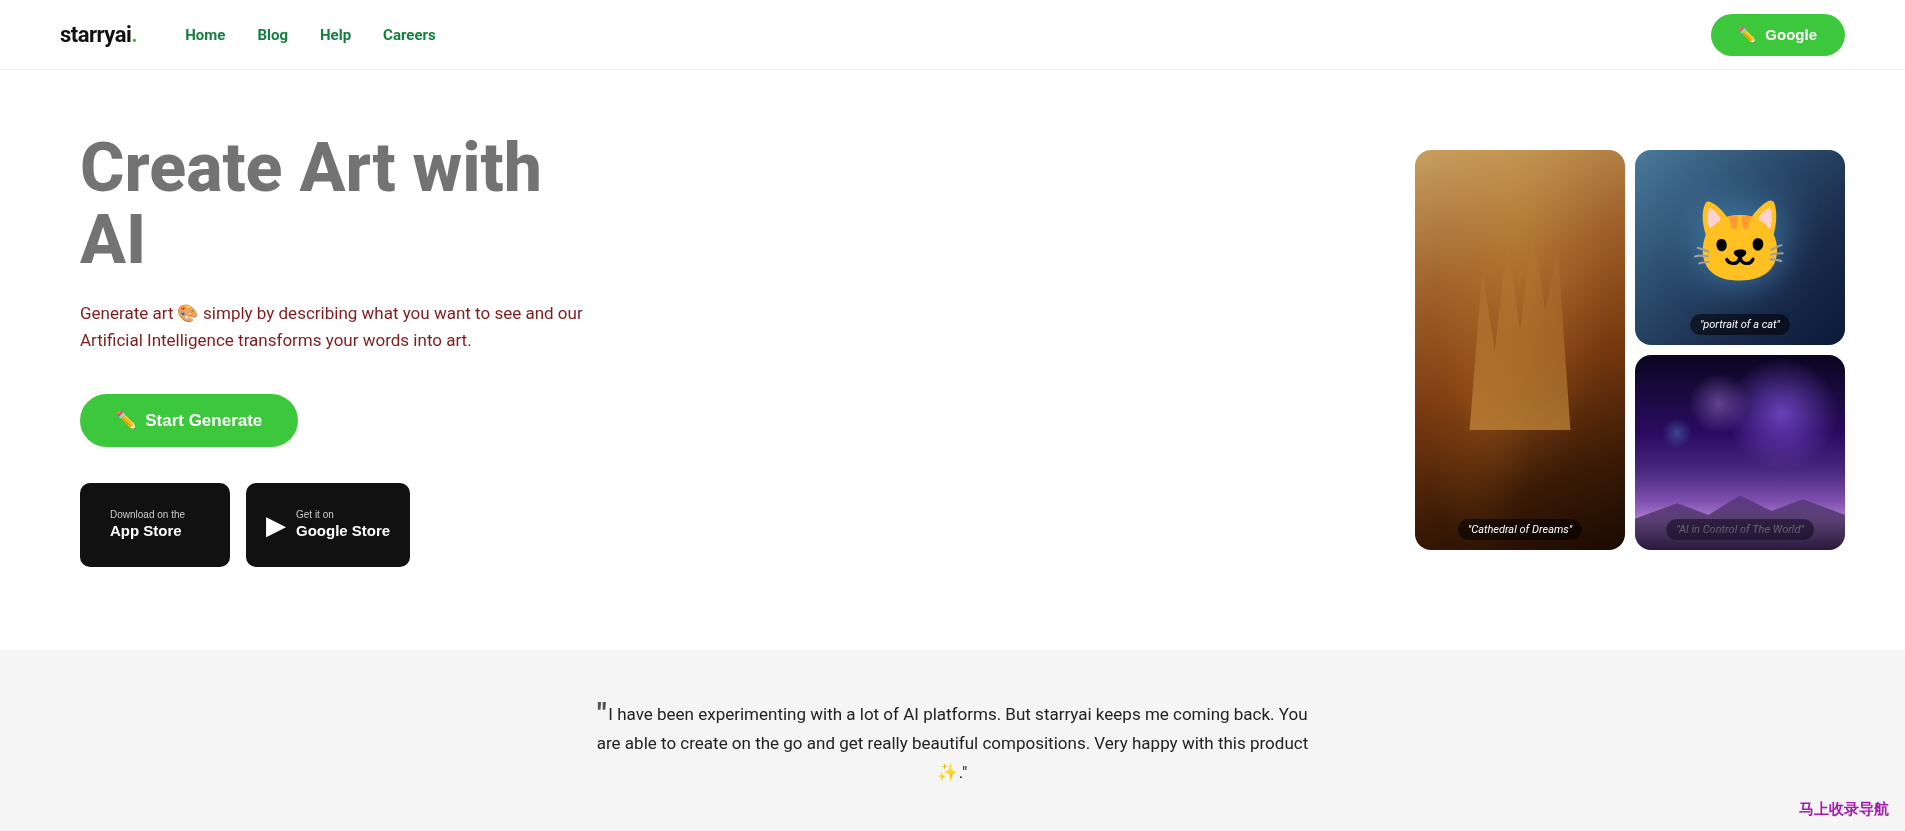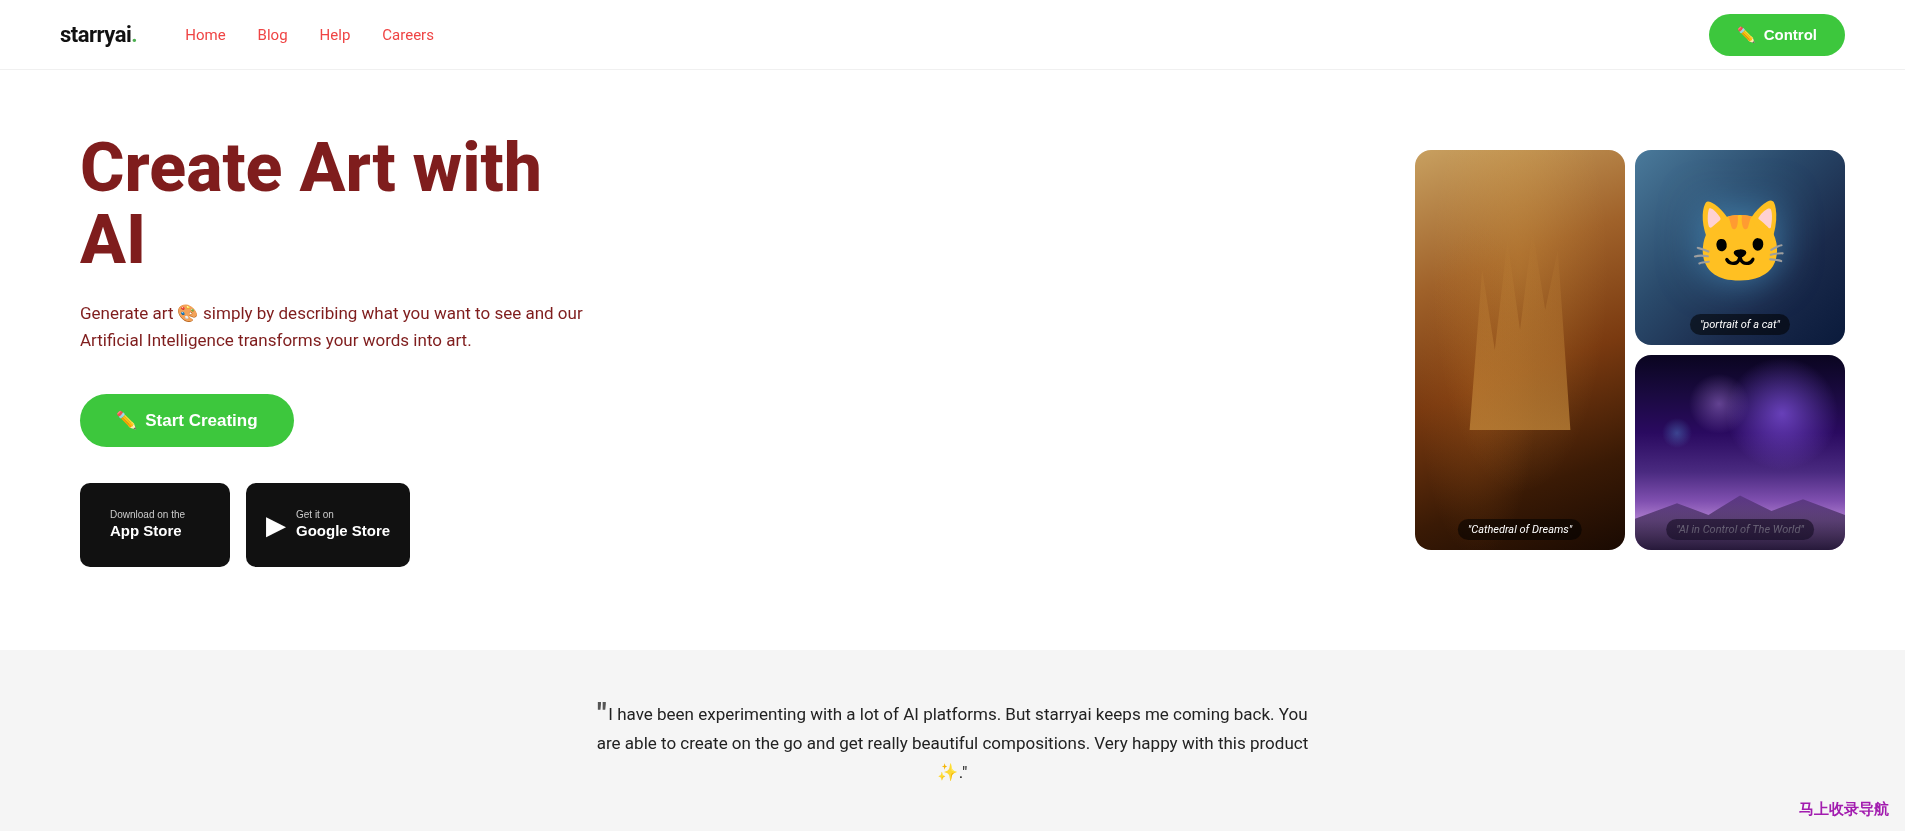--- a/index.html
+++ b/index.html
@@ -15,23 +15,23 @@
       background: #fff;
       border-bottom: 1px solid #f0f0f0;
     }
     .nav-left { display: flex; align-items: center; gap: 48px; }
     .logo { font-size: 22px; font-weight: 700; letter-spacing: -0.5px; }
     .logo span { color: #111; }
     .logo .dot { color: #4CAF50; }
     .nav-links { display: flex; gap: 32px; }
     .nav-links a {
       text-decoration: none;
-      color: #ef4444;
+      color: #15803d;
       font-size: 15px;
-      font-weight: 400;
+      font-weight: 700;
     }
     .btn-create {
       background: #3dc73d;
       color: #fff;
       border: none;
       border-radius: 24px;
       padding: 12px 28px;
       font-size: 15px;
       font-weight: 600;
       cursor: pointer;
@@ -47,21 +47,21 @@
       justify-content: space-between;
       padding: 60px 60px 80px 80px;
       min-height: 580px;
       background: #fff;
     }
     .hero-text { max-width: 520px; }
     .hero-title {
       font-size: 68px;
       font-weight: 800;
       line-height: 1.05;
-      color: #7f1d1d;
+      color: #737373;
       margin-bottom: 24px;
     }
     .hero-subtitle {
       font-size: 17px;
       color: #7f1d1d;
       line-height: 1.6;
       margin-bottom: 40px;
     }
     .hero-subtitle .emoji { font-size: 17px; }
     .btn-start-creating {
@@ -239,36 +239,36 @@
     </div>
     <div class="nav-links">
       <a href="#">Home</a>
       <a href="#">Blog</a>
       <a href="#">Help</a>
       <a href="#">Careers</a>
     </div>
   </div>
   <button class="btn-create">
     <span>✏️</span>
-    <span>Control</span>
+    <span>Google</span>
   </button>
 </nav>
 
 <section class="hero">
   <div class="hero-text">
     <h1 class="hero-title">Create Art with AI</h1>
     <p class="hero-subtitle">
       <span>Generate art</span>
       <span class="emoji">🎨</span>
       <span> simply by describing what you want to see and our Artificial Intelligence transforms your words into art.</span>
     </p>
 
     <button class="btn-start-creating">
       <span>✏️</span>
-      <span>Start Creating</span>
+      <span>Start Generate</span>
     </button>
 
     <div class="store-buttons">
       <button class="store-btn">
         <span class="store-icon"></span>
         <div class="store-btn-text">
           <span class="store-btn-small">Download on the</span>
           <span class="store-btn-big">App Store</span>
         </div>
       </button>

